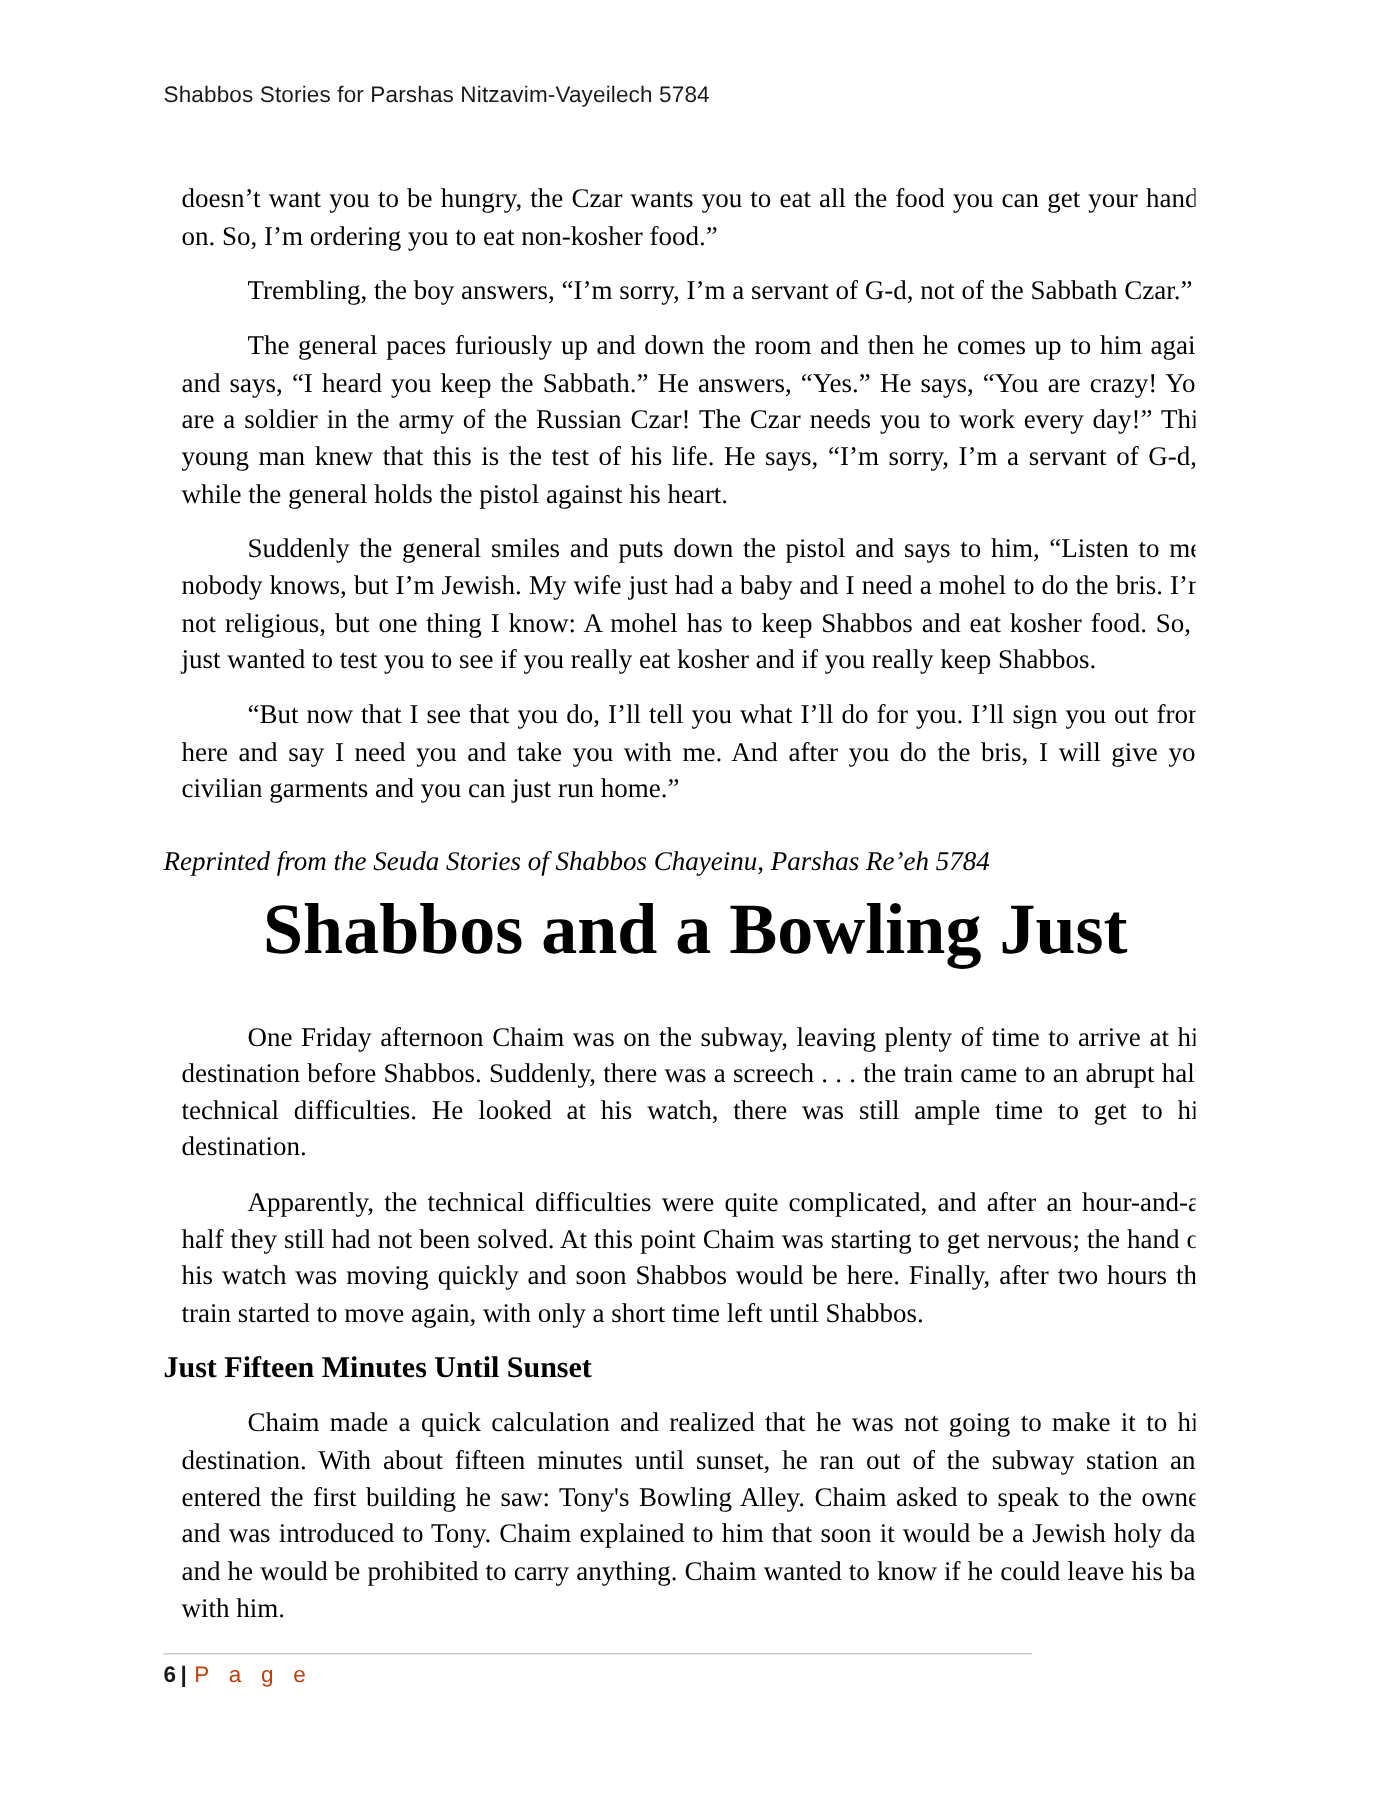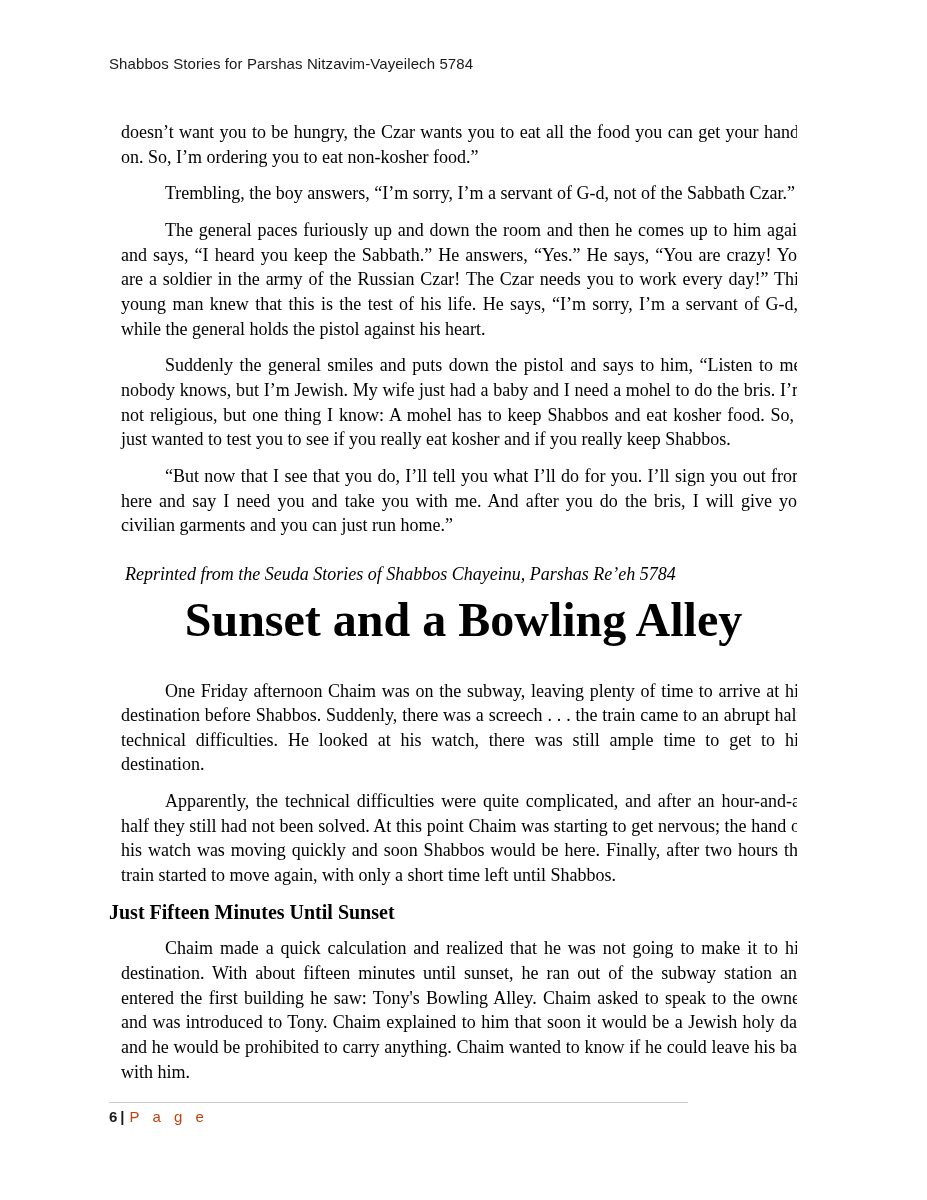--- a/index.html
+++ b/index.html
@@ -36,21 +36,21 @@
     margin: 12px;
     font-size: 18px;
     line-height: 24.65px;
     text-align: justify;
     text-align-last: left;
   }
   p.body-par.indent {
     text-indent: 44px;
   }
   p.attribution {
-    margin: 24px 0 0 16px;
+    margin: 24px 0 0 0;
     font-size: 18px;
     line-height: 24.65px;
     font-style: italic;
   }
   h1.story-title {
     margin: 4px 0 30px 0;
     font-size: 48px;
     line-height: 58px;
     font-weight: bold;
     text-align: center;
@@ -102,21 +102,21 @@
     <p class="body-par indent">Trembling, the boy answers, “I’m sorry, I’m a servant of G-d, not of the Sabbath Czar.”</p>
 
     <p class="body-par indent">The general paces furiously up and down the room and then he comes up to him again and says, “I heard you keep the Sabbath.”  He answers, “Yes.”  He says, “You are crazy! You are a soldier in the army of the Russian Czar! The Czar needs you to work every day!” This young man knew that this is the test of his life. He says, “I’m sorry, I’m a servant of G-d,” while the general holds the pistol against his heart.</p>
 
     <p class="body-par indent">Suddenly the general smiles and puts down the pistol and says to him, “Listen to me, nobody knows, but I’m Jewish. My wife just had a baby and I need a mohel to do the bris. I’m not religious, but one thing I know: A mohel has to keep Shabbos and eat kosher food. So, I just wanted to test you to see if you really eat kosher and if you really keep Shabbos.</p>
 
     <p class="body-par indent">“But now that I see that you do, I’ll tell you what I’ll do for you. I’ll sign you out from here and say I need you and take you with me. And after you do the bris, I will give you civilian garments and you can just run home.”</p>
 
     <p class="attribution">Reprinted from the Seuda Stories of Shabbos Chayeinu, Parshas Re’eh 5784</p>
 
-    <h1 class="story-title">Sunset and a Bowling Alley</h1>
+    <h1 class="story-title">Shabbos and a Bowling Just</h1>
 
     <p class="body-par indent">One Friday afternoon Chaim was on the subway, leaving plenty of time to arrive at his destination before Shabbos. Suddenly, there was a screech . . . the train came to an abrupt halt, technical difficulties. He looked at his watch, there was still ample time to get to his destination.</p>
 
     <p class="body-par indent">Apparently, the technical difficulties were quite complicated, and after an hour-and-a-half they still had not been solved. At this point Chaim was starting to get nervous; the hand of his watch was moving quickly and soon Shabbos would be here. Finally, after two hours the train started to move again, with only a short time left until Shabbos.</p>
 
     <h2 class="subheading">Just Fifteen Minutes Until Sunset</h2>
 
     <p class="body-par indent">Chaim made a quick calculation and realized that he was not going to make it to his destination. With about fifteen minutes until sunset, he ran out of the subway station and entered the first building he saw: Tony's Bowling Alley. Chaim asked to speak to the owner and was introduced to Tony. Chaim explained to him that soon it would be a Jewish holy day and he would be prohibited to carry anything. Chaim wanted to know if he could leave his bag with him.</p>
 
   </div>

